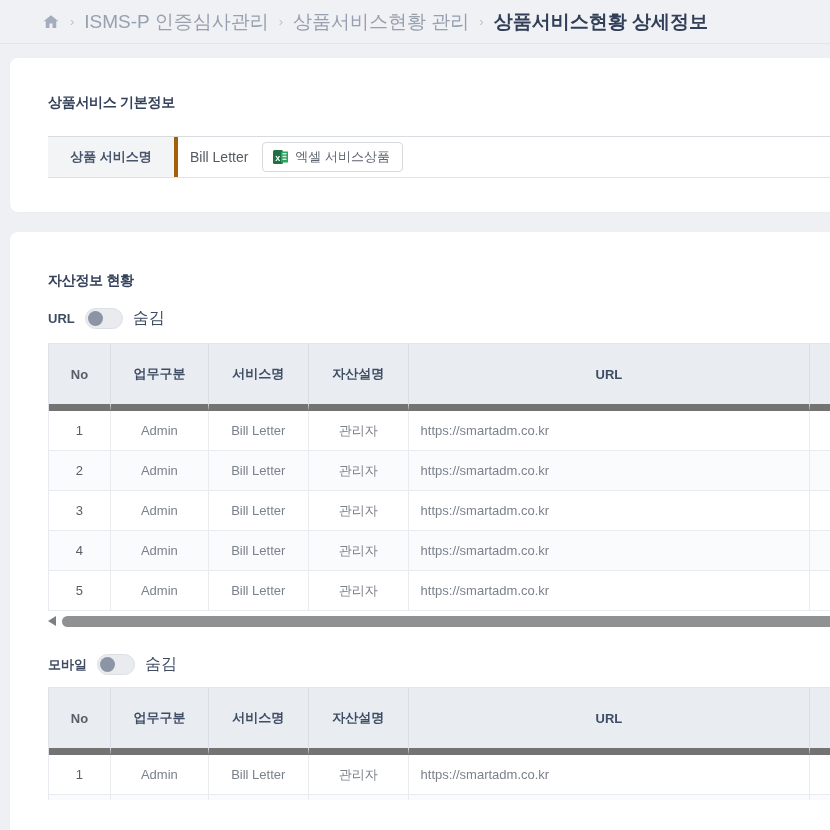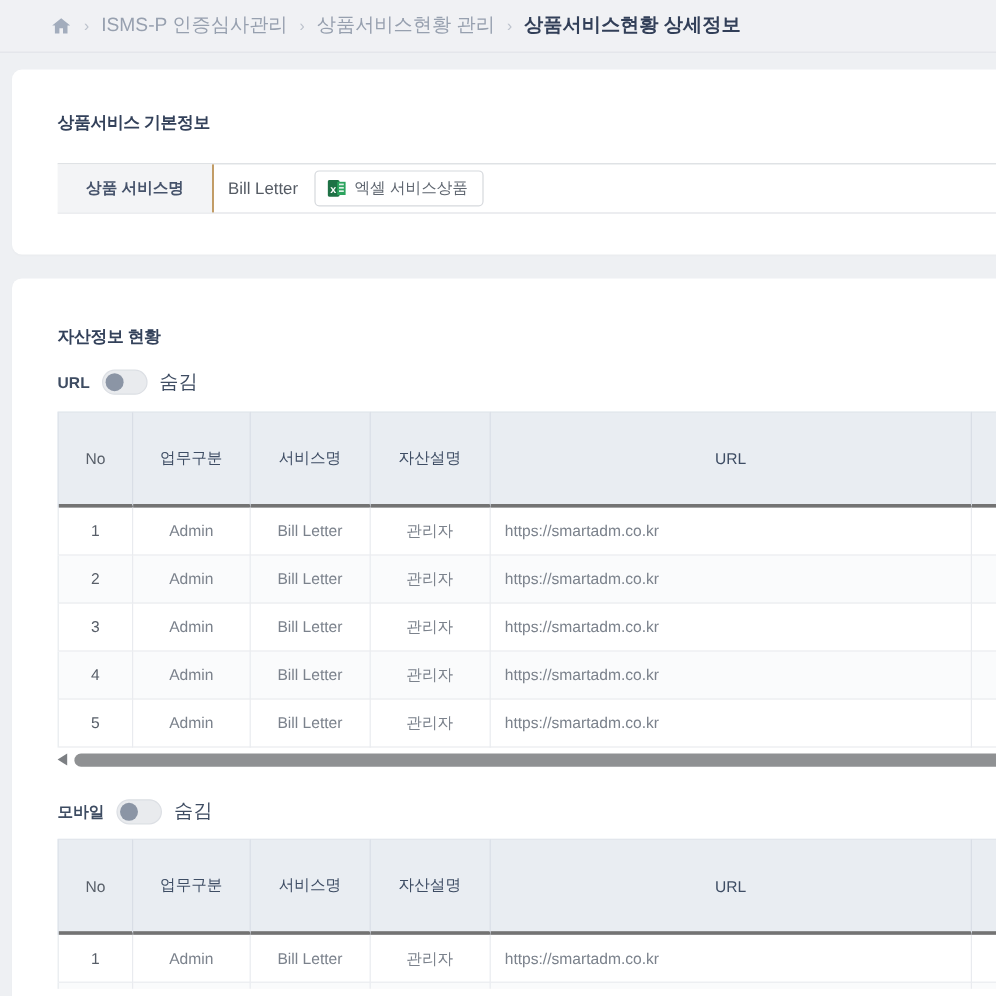--- a/index.html
+++ b/index.html
@@ -27,21 +27,21 @@
     letter-spacing:-0.5px;
   }
   .crumbs {
     display:flex;
     align-items:center;
     margin-left:26px;
     gap:10px;
   }
   .home-ic { width:18px; height:18px; display:flex; align-items:center; cursor:pointer; }
   .crumb-sep { color:#bcc2cc; font-size:13px; }
-  .crumb { color:#97a0af; font-size:16px; cursor:pointer; }
+  .crumb { color:#97a0af; font-size:19px; cursor:pointer; }
   .crumb.current { color:#323f58; font-weight:700; cursor:default; }
 
   
   .card {
     background:#fff;
     border-radius:8px;
     margin-left:10px;
     width:1020px; 
     box-shadow:0 1px 2px rgba(0,0,0,0.02);
   }
@@ -61,21 +61,21 @@
     height:42px;
     width:962px;
     border-top:1px solid #d8dbdf;
     border-bottom:1px solid #dfe2e6;
     display:flex;
     align-items:stretch;
   }
   .info-label {
     width:130px;
     background:#f3f4f6;
-    border-right:1px solid #a16207;
+    border-right:4px solid #a16207;
     display:flex; align-items:center; justify-content:center;
     font-size:13px;
     font-weight:600;
     color:#46536b;
   }
   .info-value-wrap {
     display:flex; align-items:center;
     padding-left:12px;
     gap:14px;
   }
@@ -123,25 +123,25 @@
   .td {
     border-right:1px solid #e9ebef;
     border-bottom:1px solid #e9ebef;
     display:flex; align-items:center; justify-content:center;
     font-size:13px;
     color:#7b828c;
     height:40px;
   }
   .th-row .td {
     border-right:1px solid #d9dee6;
-    border-bottom:3px solid #737373;
+    border-bottom:7px solid #737373;
     border-top:1px solid #e2e6ec;
-    height:80px;
+    height:68px;
     color:#3e4d64;
-    font-weight:400;
+    font-weight:700;
   }
   .c0 { width:62px; }
   .c1 { width:98px; }
   .c2 { width:100px; }
   .c3 { width:100px; }
   .c4 { width:402px; }
   .c5 { width:120px; border-right:0; }
   .td.c0 { color:#575e68; }
   .tr.body .c4 { justify-content:flex-start; padding-left:12px; }
   .tr.alt { background:#fafbfc; }

